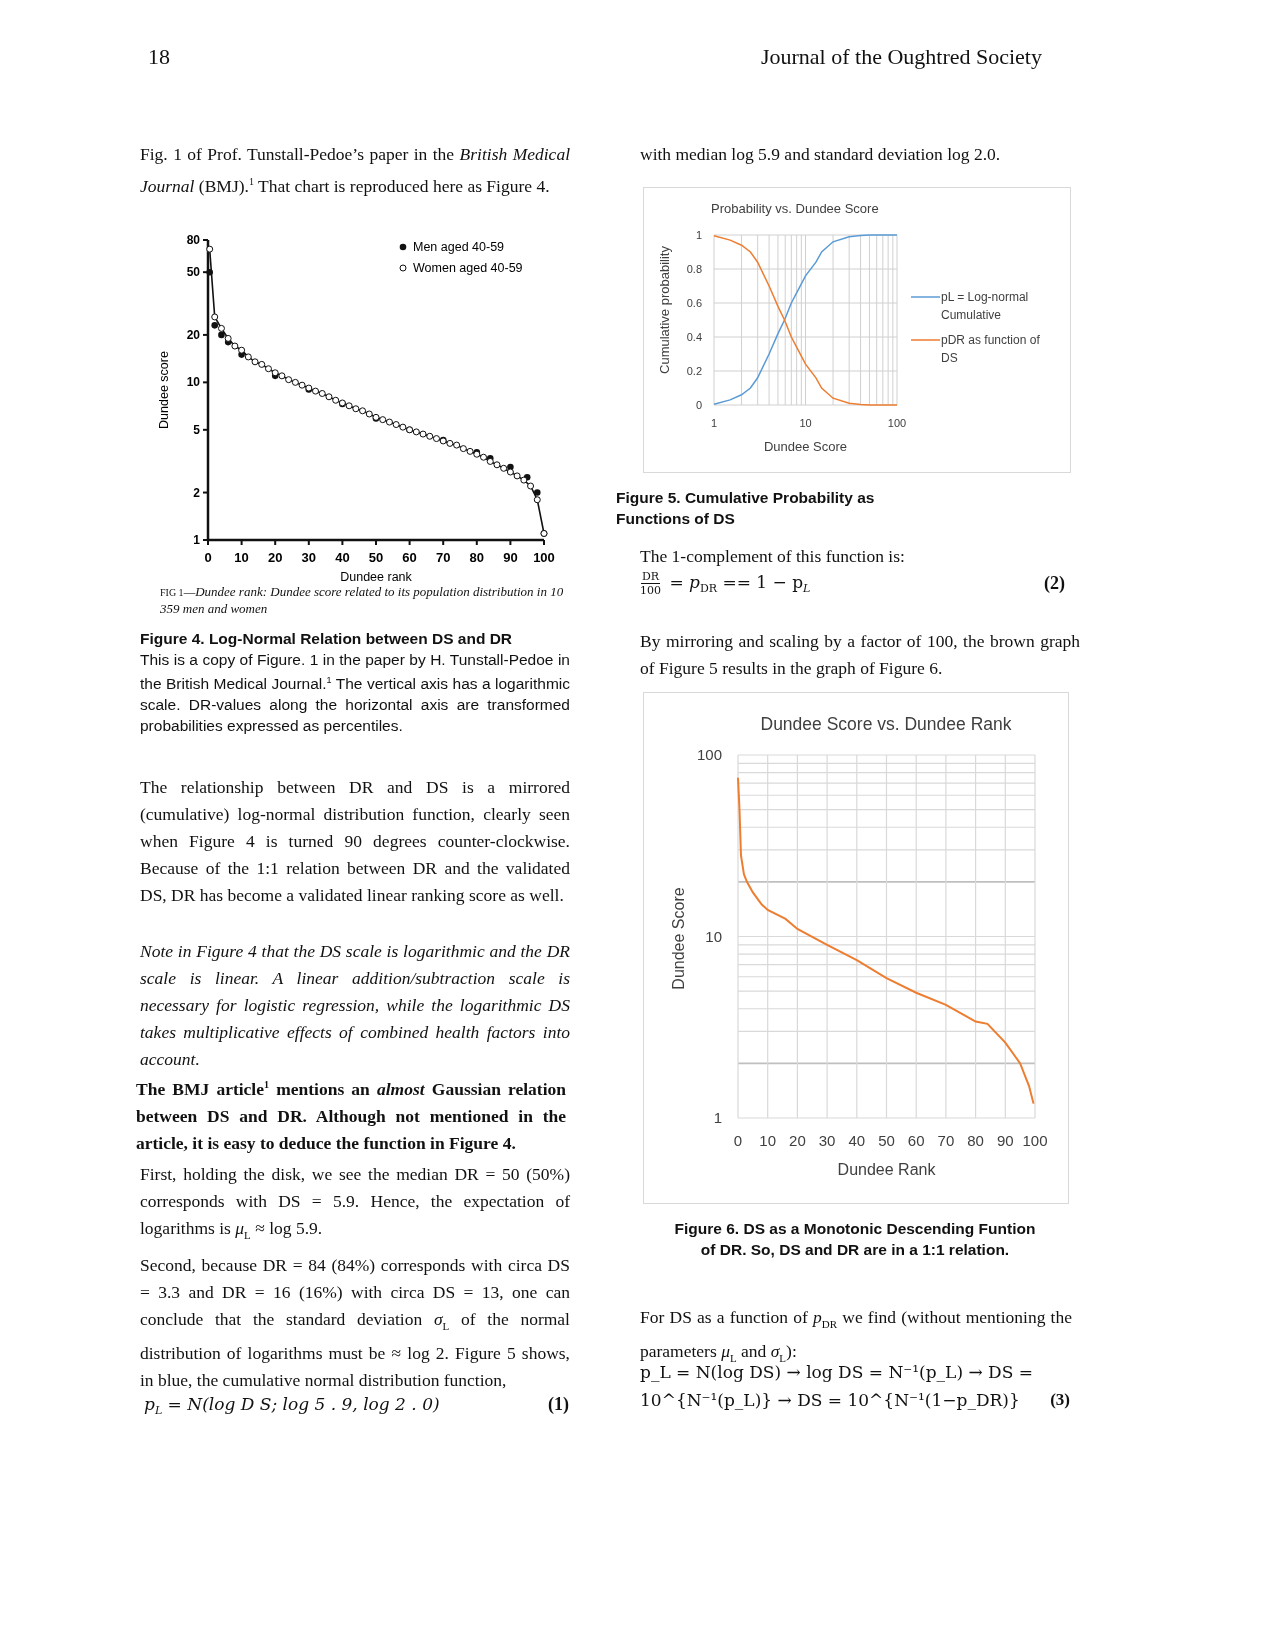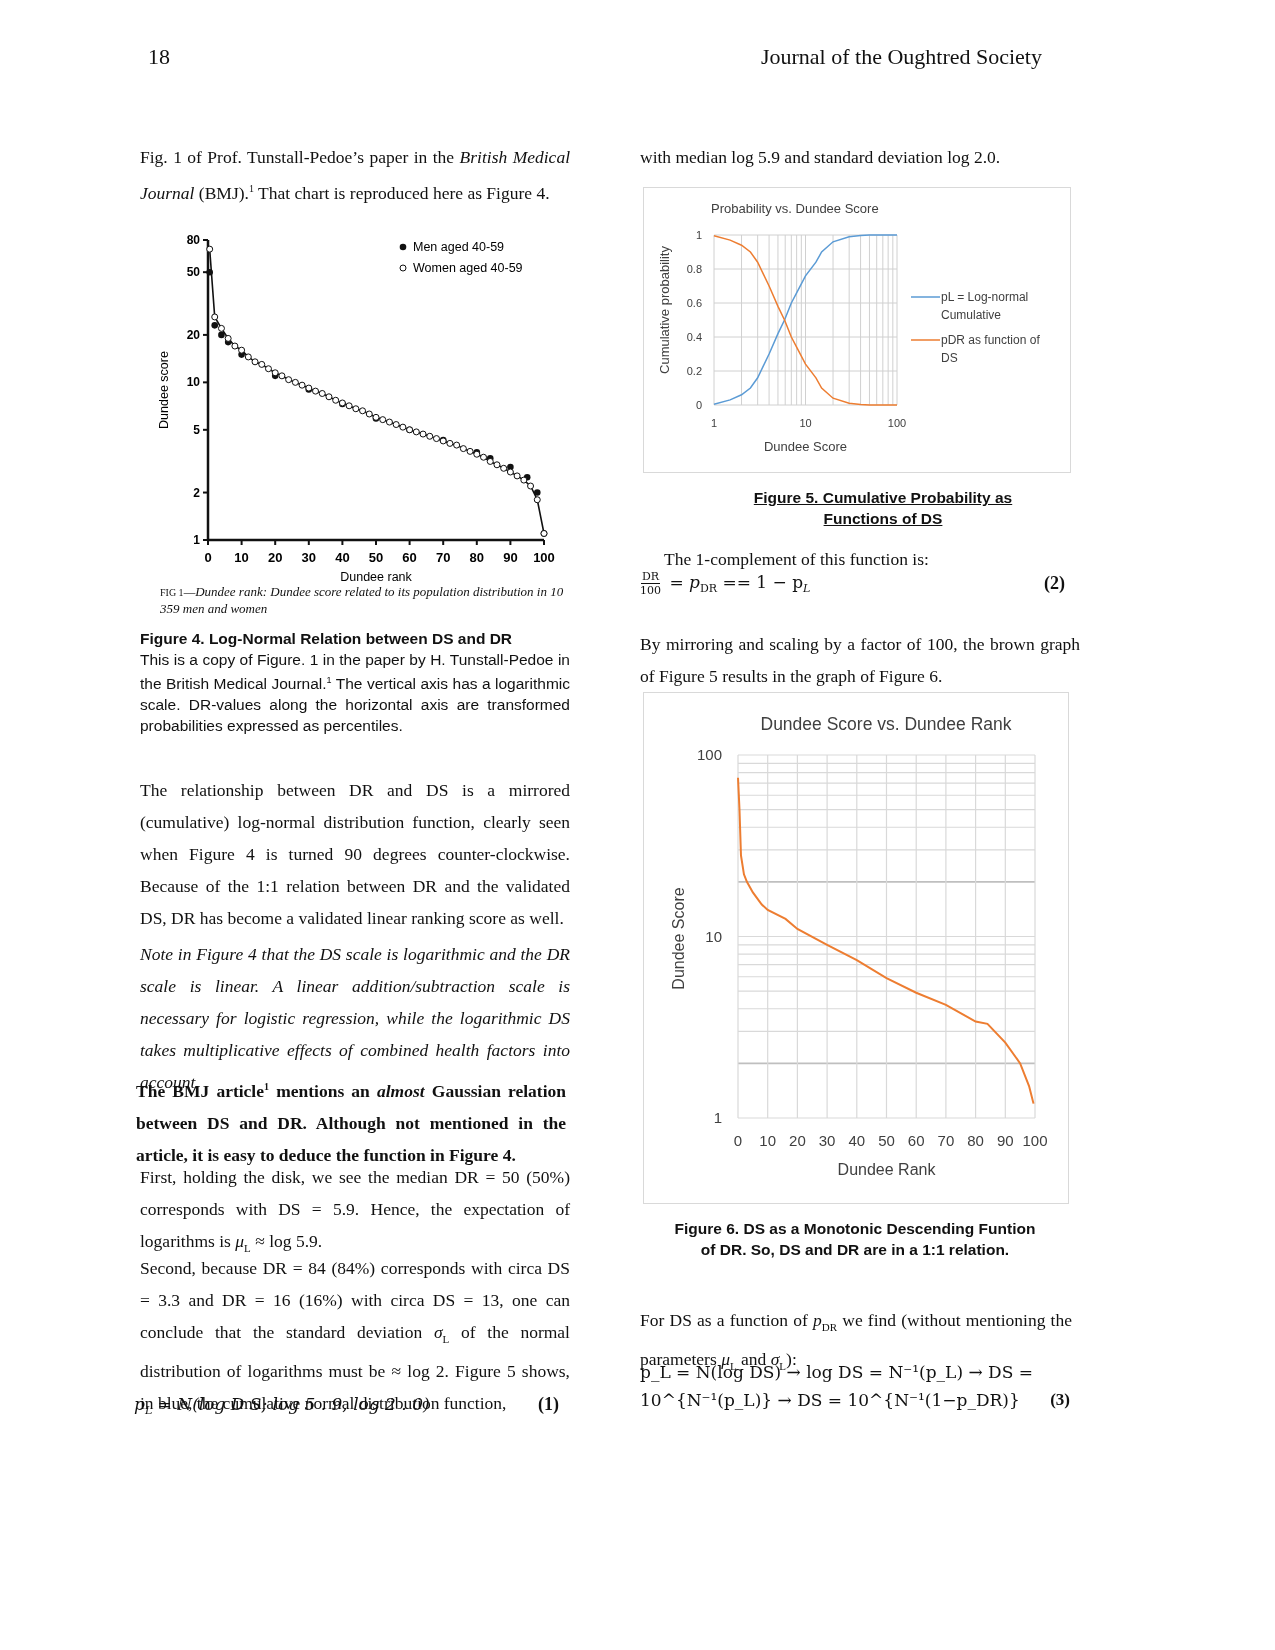--- a/index.html
+++ b/index.html
@@ -1,20 +1,20 @@
 <!DOCTYPE html>
 <html><head>
 <meta charset="utf-8">
 <style>
   html, body { margin:0; padding:0; background:#fff; }
   body { width:1275px; height:1650px; position:relative; overflow:hidden; color:#111; }
   .serif { font-family: "Liberation Serif", "DejaVu Serif", serif; }
   .abs { position:absolute; }
   .hdr { font-size:22px; top:44px; }
-  .col { position:absolute; font-family:"Liberation Serif", serif; font-size:17.5px; line-height:32px; text-align:justify; }
+  .col { position:absolute; font-family:"Liberation Serif", serif; font-size:17.5px; line-height:27px; text-align:justify; }
   .col p { margin:0; }
   .cap { font-family:"Liberation Sans", sans-serif; font-size:15.5px; line-height:21px; }
   .cap b { font-weight:bold; }
   .eqline { display:flex; justify-content:space-between; align-items:baseline; font-family:"Liberation Serif", serif; font-size:18px; }
   .eqnum { font-weight:bold; }
   .chartbox { position:absolute; border:1px solid #d9d9d9; background:#fff; }
   svg text { font-family:"Liberation Sans", sans-serif; }
   .frac { display:inline-flex; flex-direction:column; align-items:center; font-size:11px; vertical-align:middle; line-height:13px; margin-right:3px; }
   .frac span:first-child { border-bottom:1px solid #111; padding:0 1px; }
 </style>
@@ -163,21 +163,21 @@
   </div>
 <div class="col" style="left:136px; top:1071px; width:430px;font-weight:bold;">
   <p><span>The BMJ article</span><sup style="font-size:10px">1</sup><span> mentions an </span><i>almost</i><span> Gaussian relation between DS and DR. Although not mentioned in the article, it is easy to deduce the function in Figure 4.</span></p>
 </div>
 <div class="col" style="left:140px; top:1161px; width:430px;">
   <p><span>First, holding the disk, we see the median DR = 50 (50%) corresponds with DS = 5.9. Hence, the expectation of logarithms is </span><i>μ</i><sub style="font-size:11px">L</sub><span> ≈ log 5.9.</span></p>
 </div>
 <div class="col" style="left:140px; top:1252px; width:430px;">
   <p><span>Second, because DR = 84 (84%) corresponds with circa DS = 3.3 and DR = 16 (16%) with circa DS = 13, one can conclude that the standard deviation </span><i>σ</i><sub style="font-size:11px">L</sub><span> of the normal distribution of logarithms must be ≈ log 2. Figure 5 shows, in blue, the cumulative normal distribution function,</span></p>
 </div>
-<div class="abs eqline" style="left:134px; top:1394px; width:425px;">
+<div class="abs eqline" style="left:144px; top:1394px; width:425px;">
   <span style="font-family:'DejaVu Serif', serif; font-style:italic; font-size:17px;"><span>p</span><sub style="font-size:11px">L</sub><span> = N(log D S; log 5 . 9, log 2 . 0)</span></span>
   <span class="eqnum">(1)</span>
 </div>
 
 <div class="col" style="left:640px; top:141px; width:440px;">
     <p>with median log 5.9 and standard deviation log 2.0.</p>
   </div>
 
 <div class="chartbox" style="left:643px; top:187px; width:426px; height:284px;">
   <svg id="fig5svg" width="426" height="284">
@@ -222,26 +222,26 @@
       <polyline points="70,216.15 86.11235020359483,211.9 97.54424460325428,206.8 106.41151079349143,200 113.65659480684911,189.8 125.08848920650857,166 133.95575539674573,145.60000000000002 140.5329590652562,132 147.32647066130448,115 152.63273380976284,104.8 161.5,87.80000000000001 171.92581673607555,74.20000000000002 177.61235020359484,64 189.0442446032543,53.80000000000001 205.1565948068491,48.69999999999999 216.58848920650857,47.50999999999999 225.4557553967457,47 238.8264706613045,47 253,47" fill="none" stroke="#5b9bd5" stroke-width="1.5"></polyline>
       <polyline points="70,47.849999999999994 86.11235020359483,52.099999999999994 97.54424460325428,57.20000000000002 106.41151079349143,64 113.65659480684911,74.20000000000002 125.08848920650857,98.00000000000001 133.95575539674573,118.4 140.5329590652562,132 147.32647066130448,149 152.63273380976284,159.2 161.5,176.2 171.92581673607555,189.8 177.61235020359484,200 189.0442446032543,210.2 205.1565948068491,215.3 216.58848920650857,216.49 225.4557553967457,217 238.8264706613045,217 253,217" fill="none" stroke="#ed7d31" stroke-width="1.5"></polyline>
       <line x1="267" y1="109" x2="296" y2="109" stroke="#5b9bd5" stroke-width="1.5"></line>
       <text x="297" y="113" font-size="12" fill="#404040">pL = Log-normal</text>
       <text x="297" y="131" font-size="12" fill="#404040">Cumulative</text>
       <line x1="267" y1="152" x2="296" y2="152" stroke="#ed7d31" stroke-width="1.5"></line>
       <text x="297" y="156" font-size="12" fill="#404040">pDR as function of</text>
       <text x="297" y="174" font-size="12" fill="#404040">DS</text>
     </svg>
 </div>
-<div class="abs cap" style="left:668px; top:487px; width:430px; text-align:center; font-weight:bold;text-decoration:underline;">
+<div class="abs cap" style="left:616px; top:487px; width:430px; text-align:left; font-weight:bold;">
   <div>Figure 5. Cumulative Probability as</div>
   <div>Functions of DS</div>
 </div>
 
-<div class="col" style="left:664px; top:543px; width:440px;">
+<div class="col" style="left:640px; top:543px; width:440px;">
     <p>The 1-complement of this function is:</p>
   </div>
 <div class="abs eqline" style="left:640px; top:570px; width:425px; align-items:center;">
   <span style="font-family:'DejaVu Serif', serif; font-size:17px;">
     <span class="frac">
         <span>DR</span>
         <span>100</span>
       </span><span style="font-style:italic"> = p</span><sub style="font-size:11px">DR</sub><span> == 1 − p</span><sub style="font-size:11px; font-style:italic">L</sub>
   </span>
   <span class="eqnum">(2)</span>

